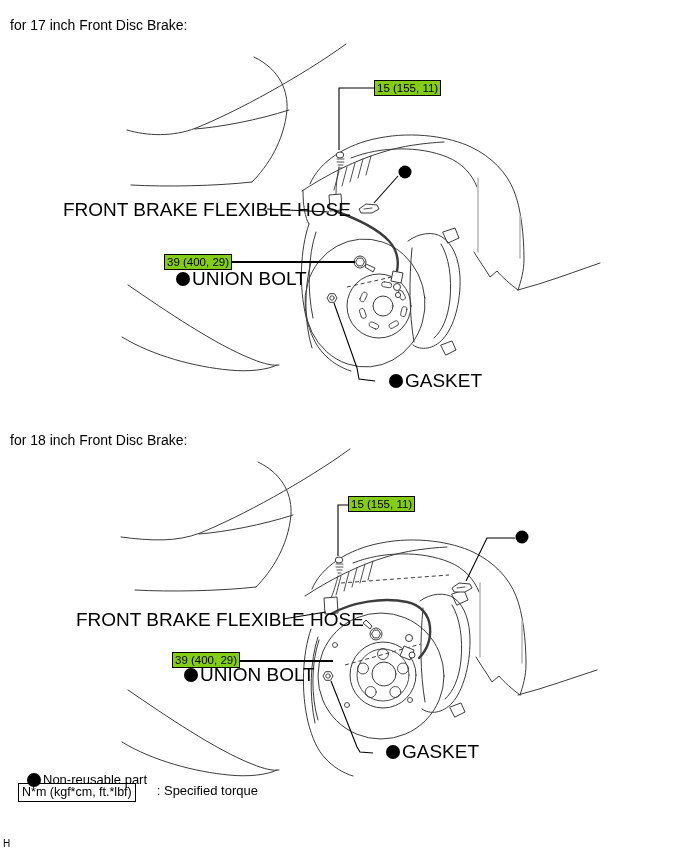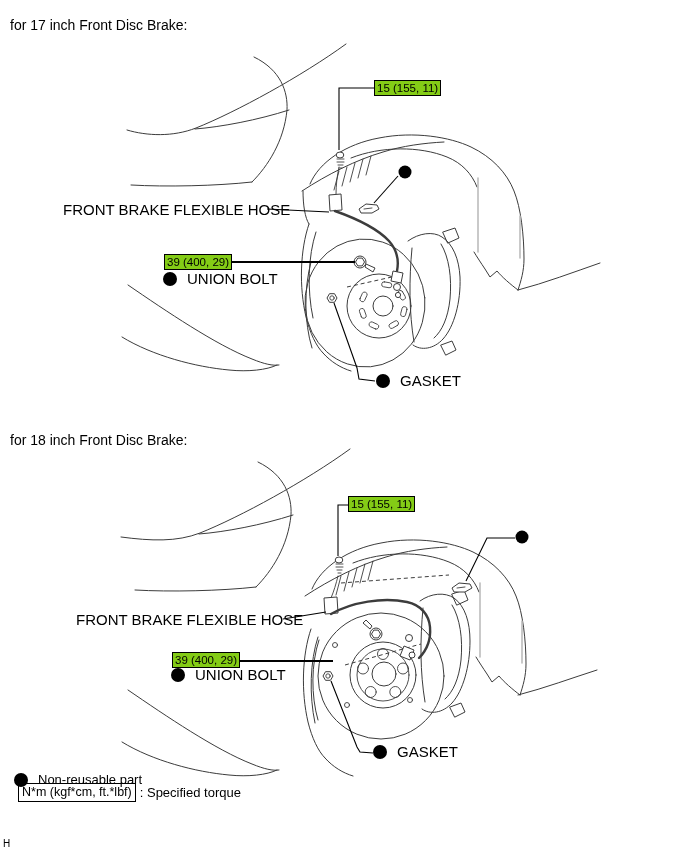--- a/index.html
+++ b/index.html
@@ -2,25 +2,25 @@
 <html><head>
 <meta charset="utf-8">
 <style>
   html,body{margin:0;padding:0;background:#fff;}
   .page{position:relative;width:666px;height:854px;background:#fff;overflow:hidden;
         font-family:"Liberation Sans", sans-serif;color:#000;}
   svg.art{position:absolute;left:0;top:0;}
   svg.art *{vector-effect:non-scaling-stroke;}
   .abs{position:absolute;white-space:nowrap;}
   .section-title{font-size:14px;line-height:16px;}
-  .callout{font-size:15px;line-height:15px;}
+  .callout{font-size:19px;line-height:15px;}
   .torque-box{font-size:11.5px;line-height:14px;border:1.3px solid #000;padding:0 2px;background:#84cc16;}
-  .dot-row{display:flex;align-items:center;gap:10px;}
+  .dot-row{display:flex;align-items:center;gap:2px;margin-left:13px;}
   .dot{width:14px;height:14px;border-radius:50%;background:#000;flex:0 0 auto;}
-  .legend-row{display:flex;align-items:center;gap:4px;}
+  .legend-row{display:flex;gap:21px;}
   .legend-box{font-size:12.5px;line-height:17px;border:1.3px solid #000;padding:0 3px;background:#fff;}
   .legend-text{font-size:13px;}
   .page-marker{font-size:10px;}
   .outline{fill:none;stroke:#3c3c3c;stroke-width:1;stroke-linecap:round;stroke-linejoin:round;}
   .thin{fill:none;stroke:#3c3c3c;stroke-width:.9;stroke-linecap:round;}
   .lite{fill:none;stroke:#bcbcbc;stroke-width:1.6;stroke-linecap:round;}
   .hose{fill:none;stroke:#3c3c3c;stroke-width:2.4;stroke-linecap:round;}
   .leader{fill:none;stroke:#000;stroke-width:1.1;}
   .leader-thick{fill:none;stroke:#000;stroke-width:2.2;}
   .dash{fill:none;stroke:#3c3c3c;stroke-width:1;stroke-dasharray:4 3;}

